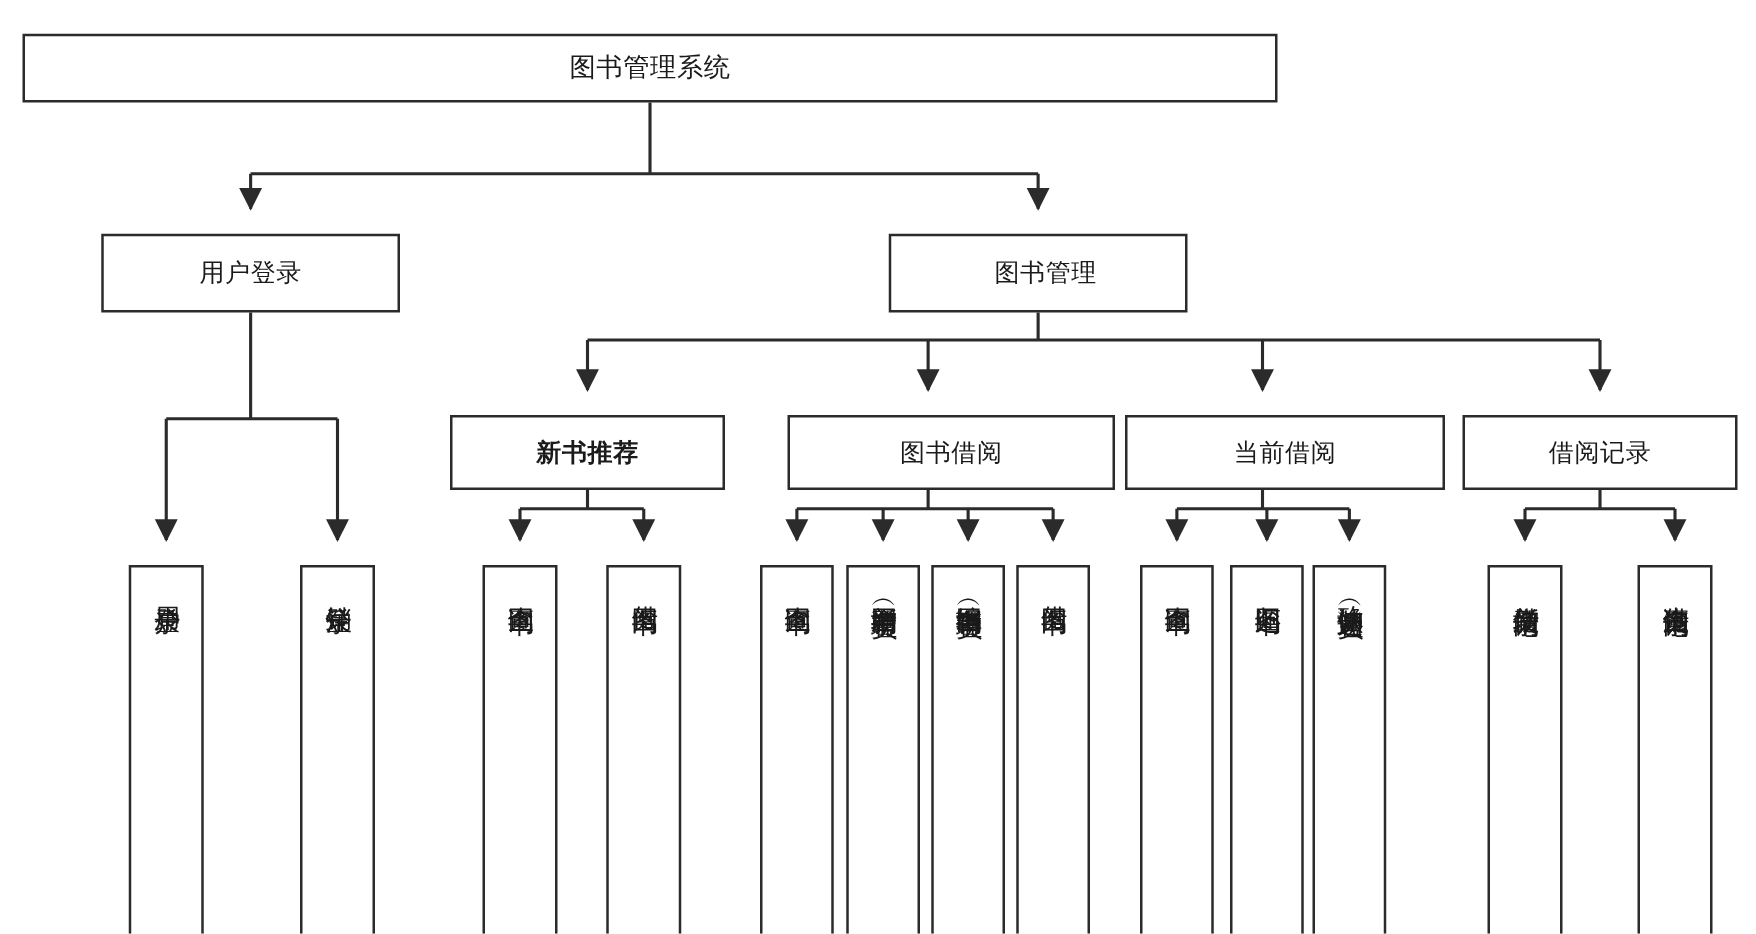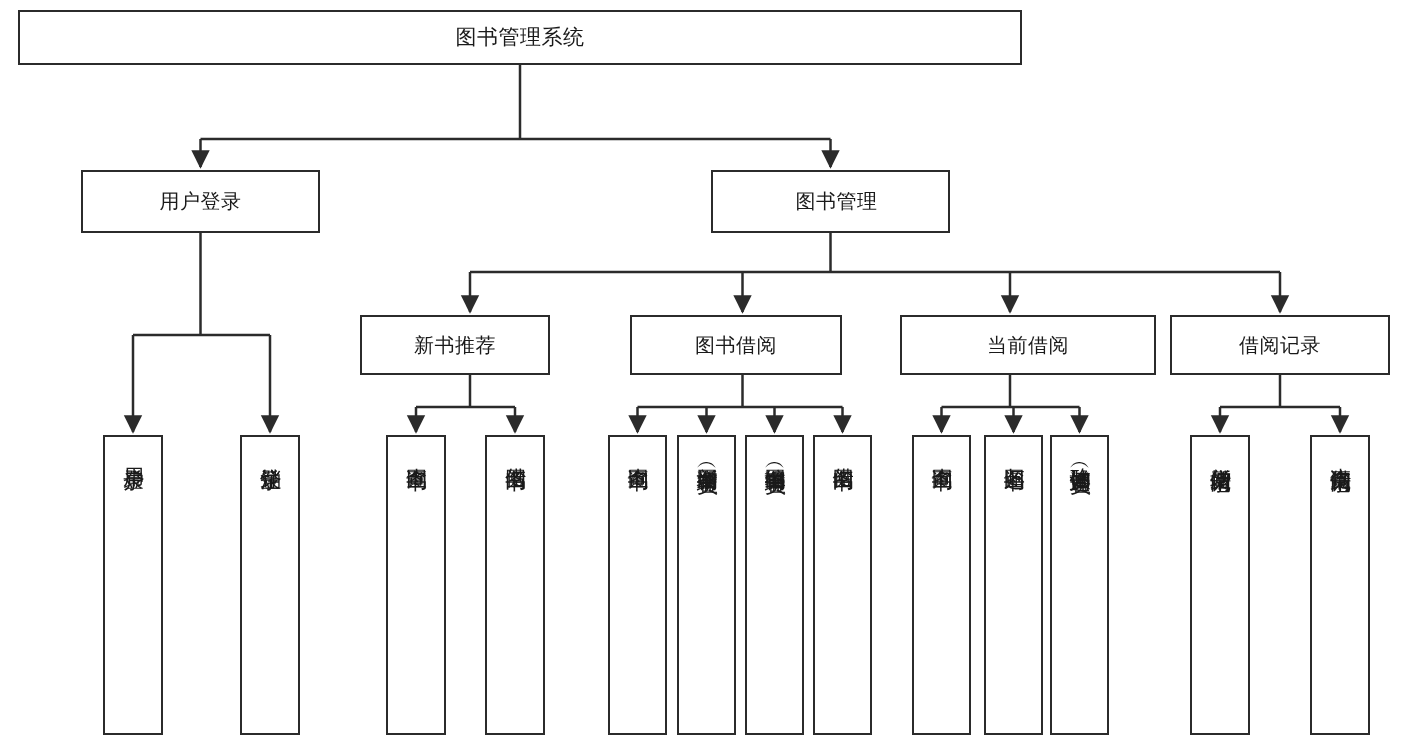--- a/index.html
+++ b/index.html
@@ -27,20 +27,21 @@
   }
   .node {
     position: absolute;
     box-sizing: border-box;
     border: 2.5px solid #2b2b2b;
     background: #ffffff;
     display: flex;
     align-items: center;
     justify-content: center;
     color: #1a1a1a;
+    margin-top: 17px;
   }
   .node.level-root {
     border-width: 2.5px;
   }
   .node-label {
     font-size: 21px;
     line-height: 1.15;
     letter-spacing: 0.5px;
     white-space: nowrap;
     color: #1a1a1a;
@@ -123,24 +124,24 @@
   <div id="nodes">
       <div class="node level-root" style="left: 18px; top: 10px; width: 1004px; height: 55px;">
         <span class="node-label">图书管理系统</span>
       </div>
       <div class="node level-2" style="left: 81px; top: 170px; width: 239px; height: 63px;">
         <span class="node-label">用户登录</span>
       </div>
       <div class="node level-2" style="left: 711px; top: 170px; width: 239px; height: 63px; padding-left: 12px;">
         <span class="node-label">图书管理</span>
       </div>
-      <div class="node level-3" style="left: 360px; top: 315px; width: 190px; height: 60px;">
+      <div class="node level-3" style="left: 360px; top: 315px; width: 220px; height: 60px; font-weight: bold;">
         <span class="node-label">新书推荐</span>
       </div>
-      <div class="node level-3" style="left: 630px; top: 315px; width: 212px; height: 60px;">
+      <div class="node level-3" style="left: 630px; top: 315px; width: 262px; height: 60px;">
         <span class="node-label">图书借阅</span>
       </div>
       <div class="node level-3" style="left: 900px; top: 315px; width: 256px; height: 60px;">
         <span class="node-label">当前借阅</span>
       </div>
       <div class="node level-3" style="left: 1170px; top: 315px; width: 220px; height: 60px;">
         <span class="node-label">借阅记录</span>
       </div>
       <div class="node leaf" style="left: 103px; top: 435px; width: 60px; height: 300px;">
         <span class="node-label">用户登录</span>

